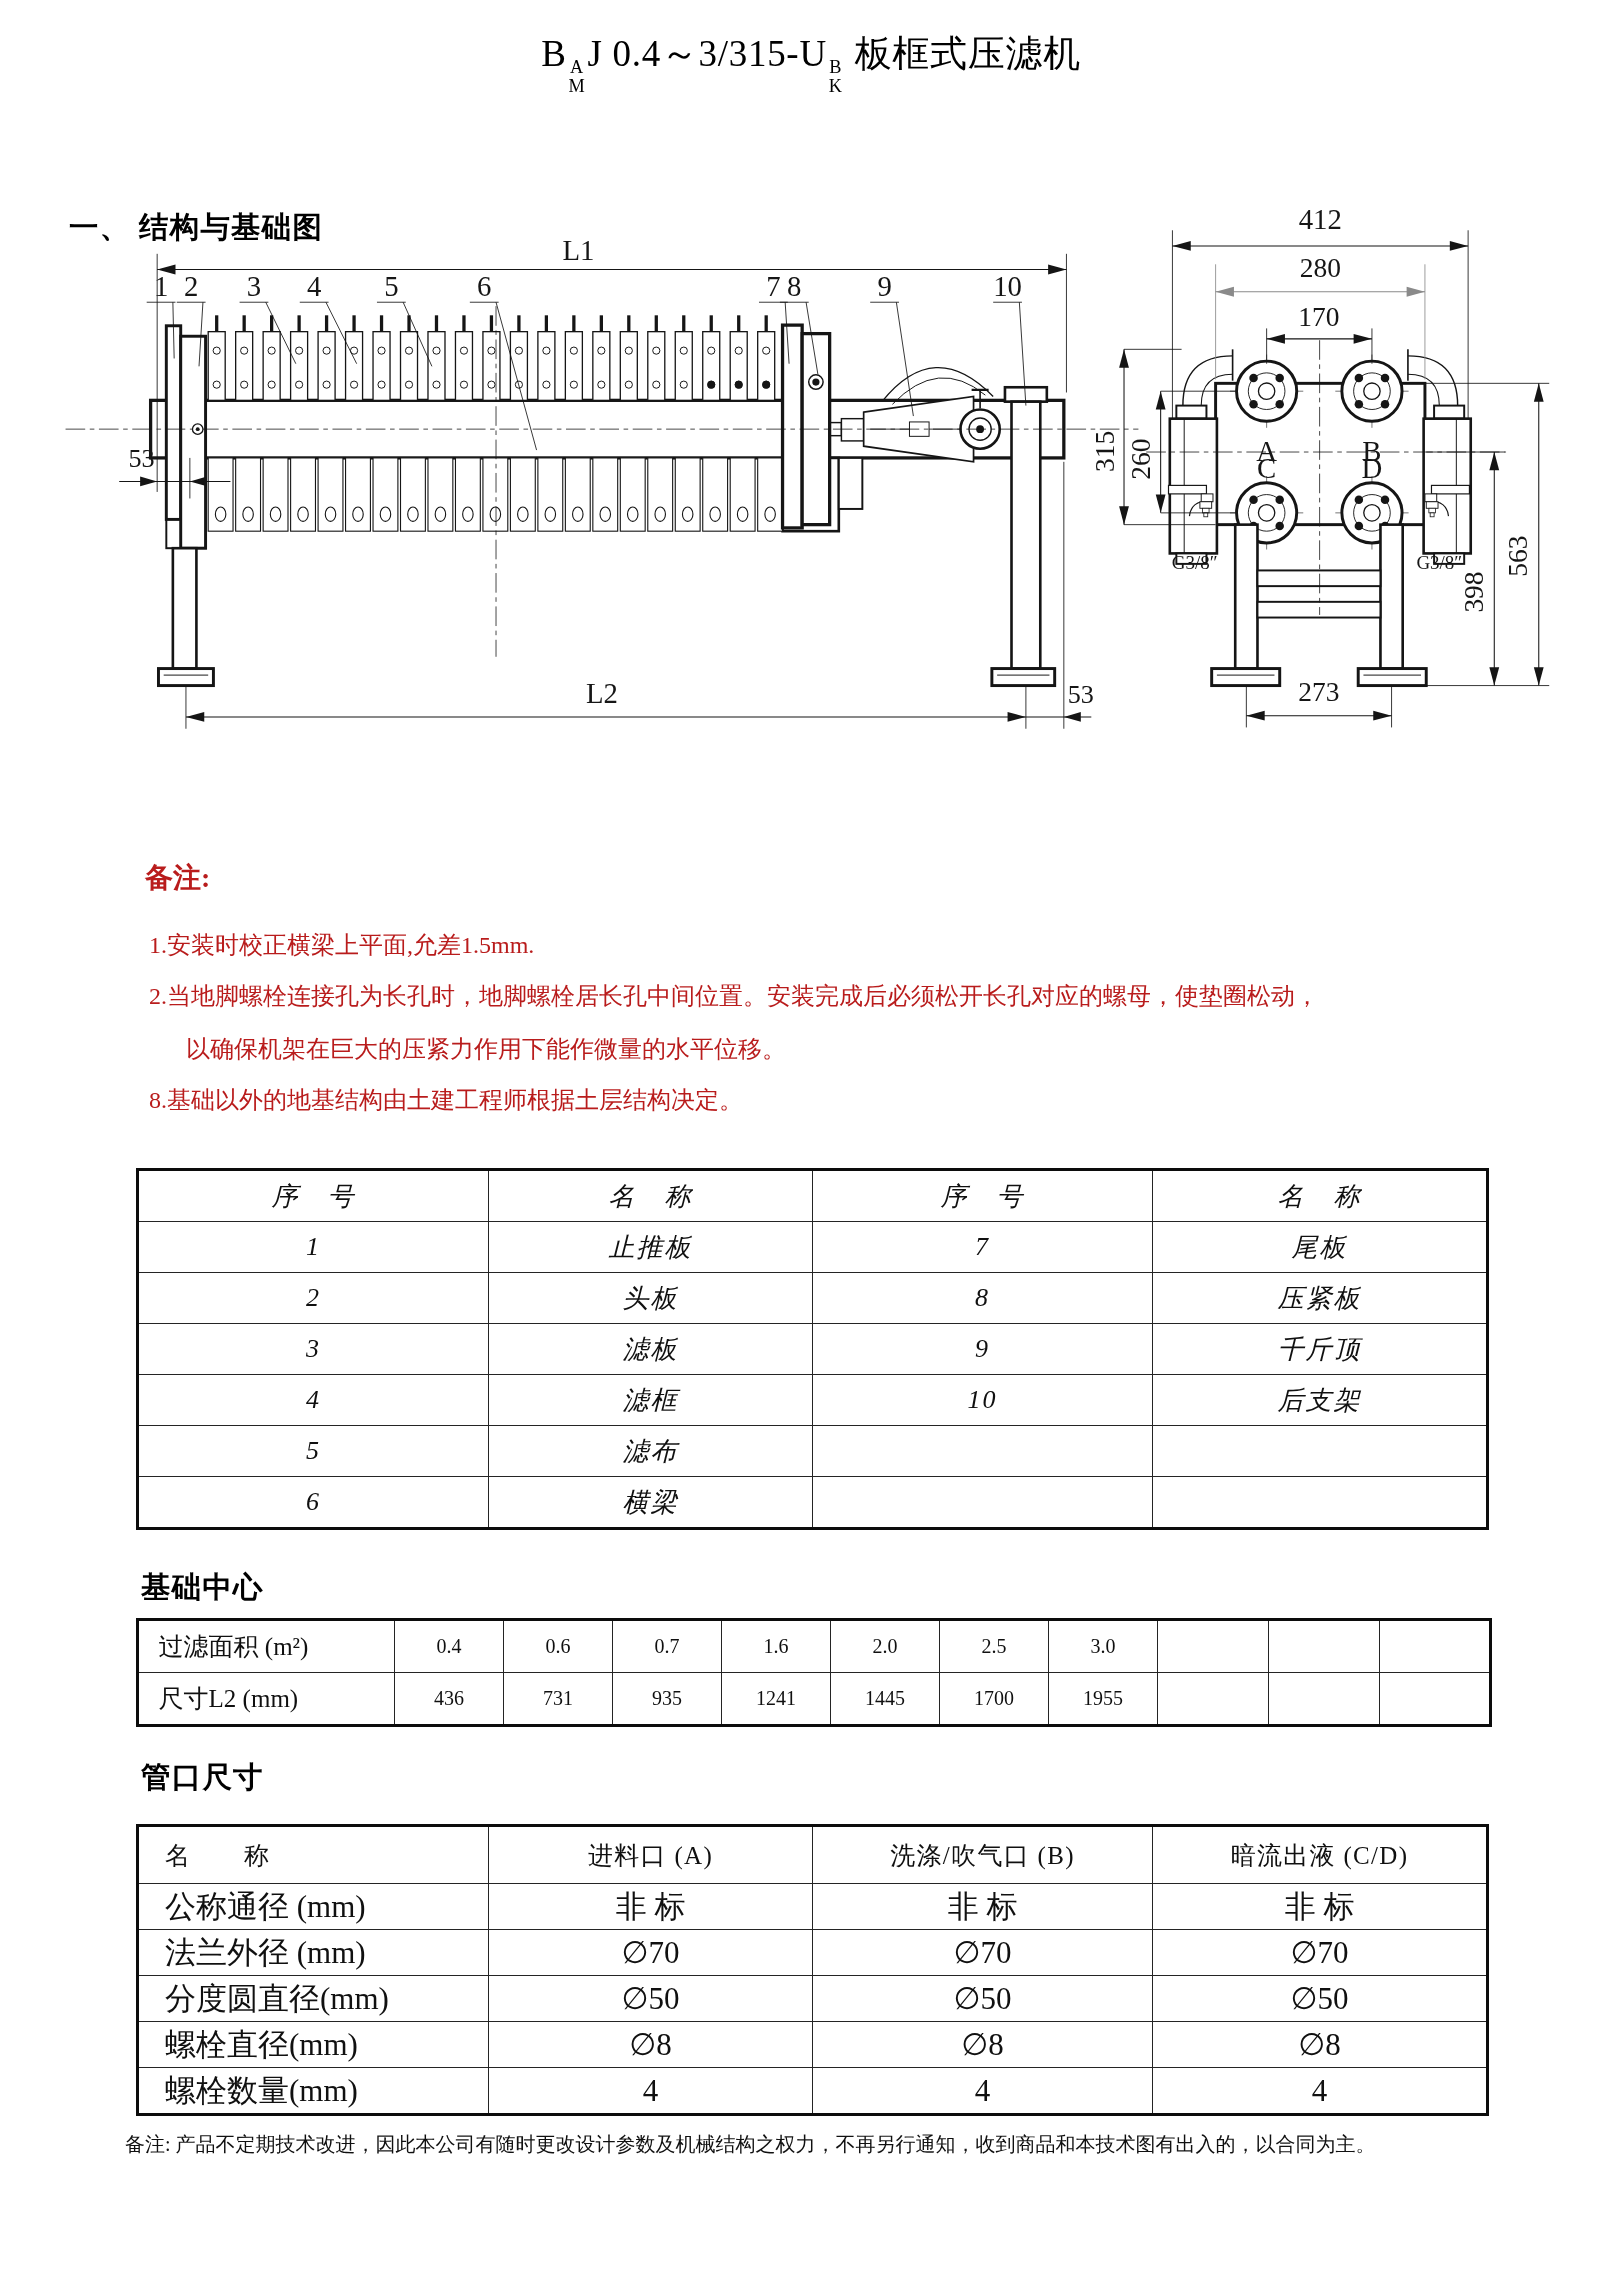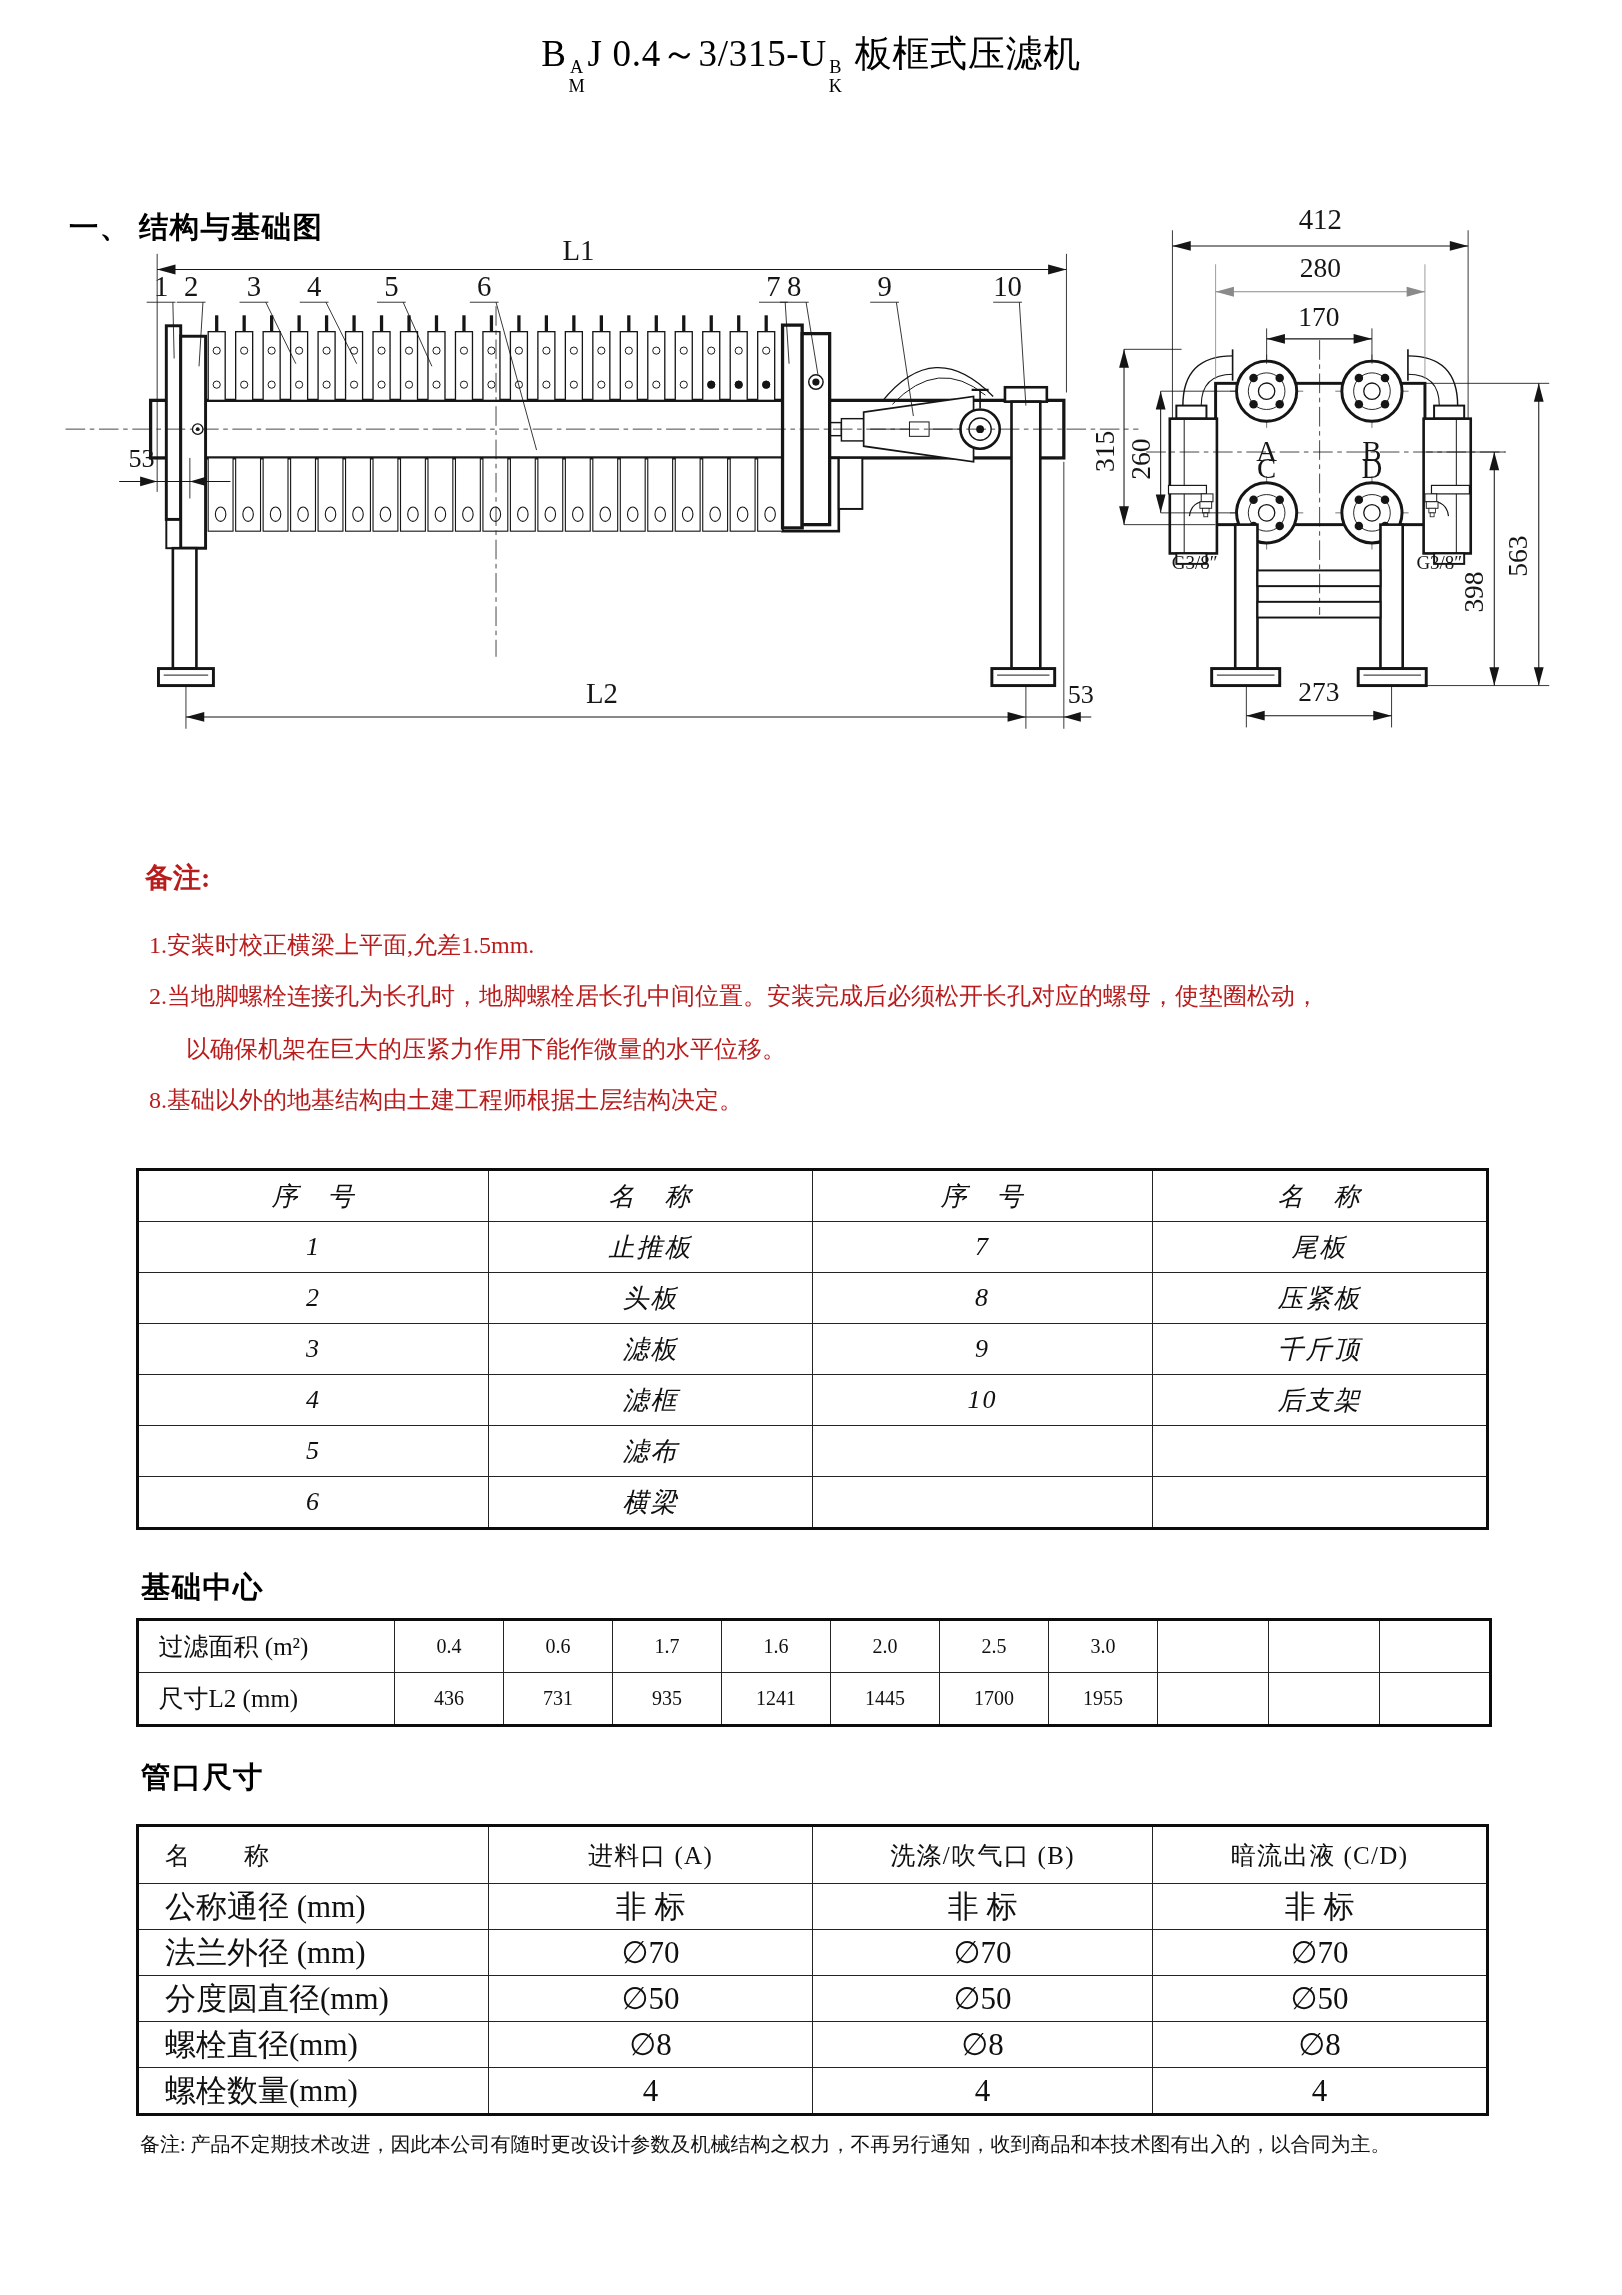--- a/index.html
+++ b/index.html
@@ -29,21 +29,21 @@
   td.lt{border-left:0.7px solid #9a9a9a;}
   .parts{left:136px;top:1168px;width:1351px;border-top-width:5.9px;border-bottom-width:6.5px;}
   .parts td{height:50px;font-size:26px;letter-spacing:2px;font-style:italic;}
   .found{left:136px;top:1618px;width:1351px;border-top-width:5.2px;border-bottom-width:5.9px;}
   .found td{height:51px;font-size:20px;}
   .found td.lab{text-align:left;padding-left:19.6px;font-size:25px;}
   .ports{left:136px;top:1824px;width:1351px;border-top-width:5.2px;border-bottom-width:6.5px;}
   .ports td{height:45px;font-size:31px;}
   .ports tr.hd td{height:56px;font-size:25px;letter-spacing:1.3px;}
   .ports td.lab{text-align:left;padding-left:26px;}
-  .footer-note{position:absolute;left:140px;top:2131px;font-size:20px;white-space:nowrap;color:#101010;}
+  .footer-note{position:absolute;left:125px;top:2131px;font-size:20px;white-space:nowrap;color:#101010;}
   .page-num{position:absolute;top:2193px;left:0;width:100%;text-align:center;font-size:26px;color:#222;}
 </style>
 </head>
 <body>
 
 <div class="page">
 
   <div class="title">
     <span>B</span><span class="stk">
         <span>A</span>
@@ -465,21 +465,21 @@
         <col style="width:109px">
       <col style="width:111px">
         <col style="width:111px">
         <col style="width:111px">
     </colgroup>
     <tbody>
         <tr>
       <td class="lab">过滤面积 (m²)</td>
       <td>0.4</td>
       <td>0.6</td>
-      <td>1.7</td>
+      <td>0.7</td>
       <td>1.6</td>
       <td>2.0</td>
       <td>2.5</td>
       <td>3.0</td>
       <td></td>
       <td></td>
       <td></td>
     </tr>
     <tr>
       <td class="lab">尺寸L2 (mm)</td>

